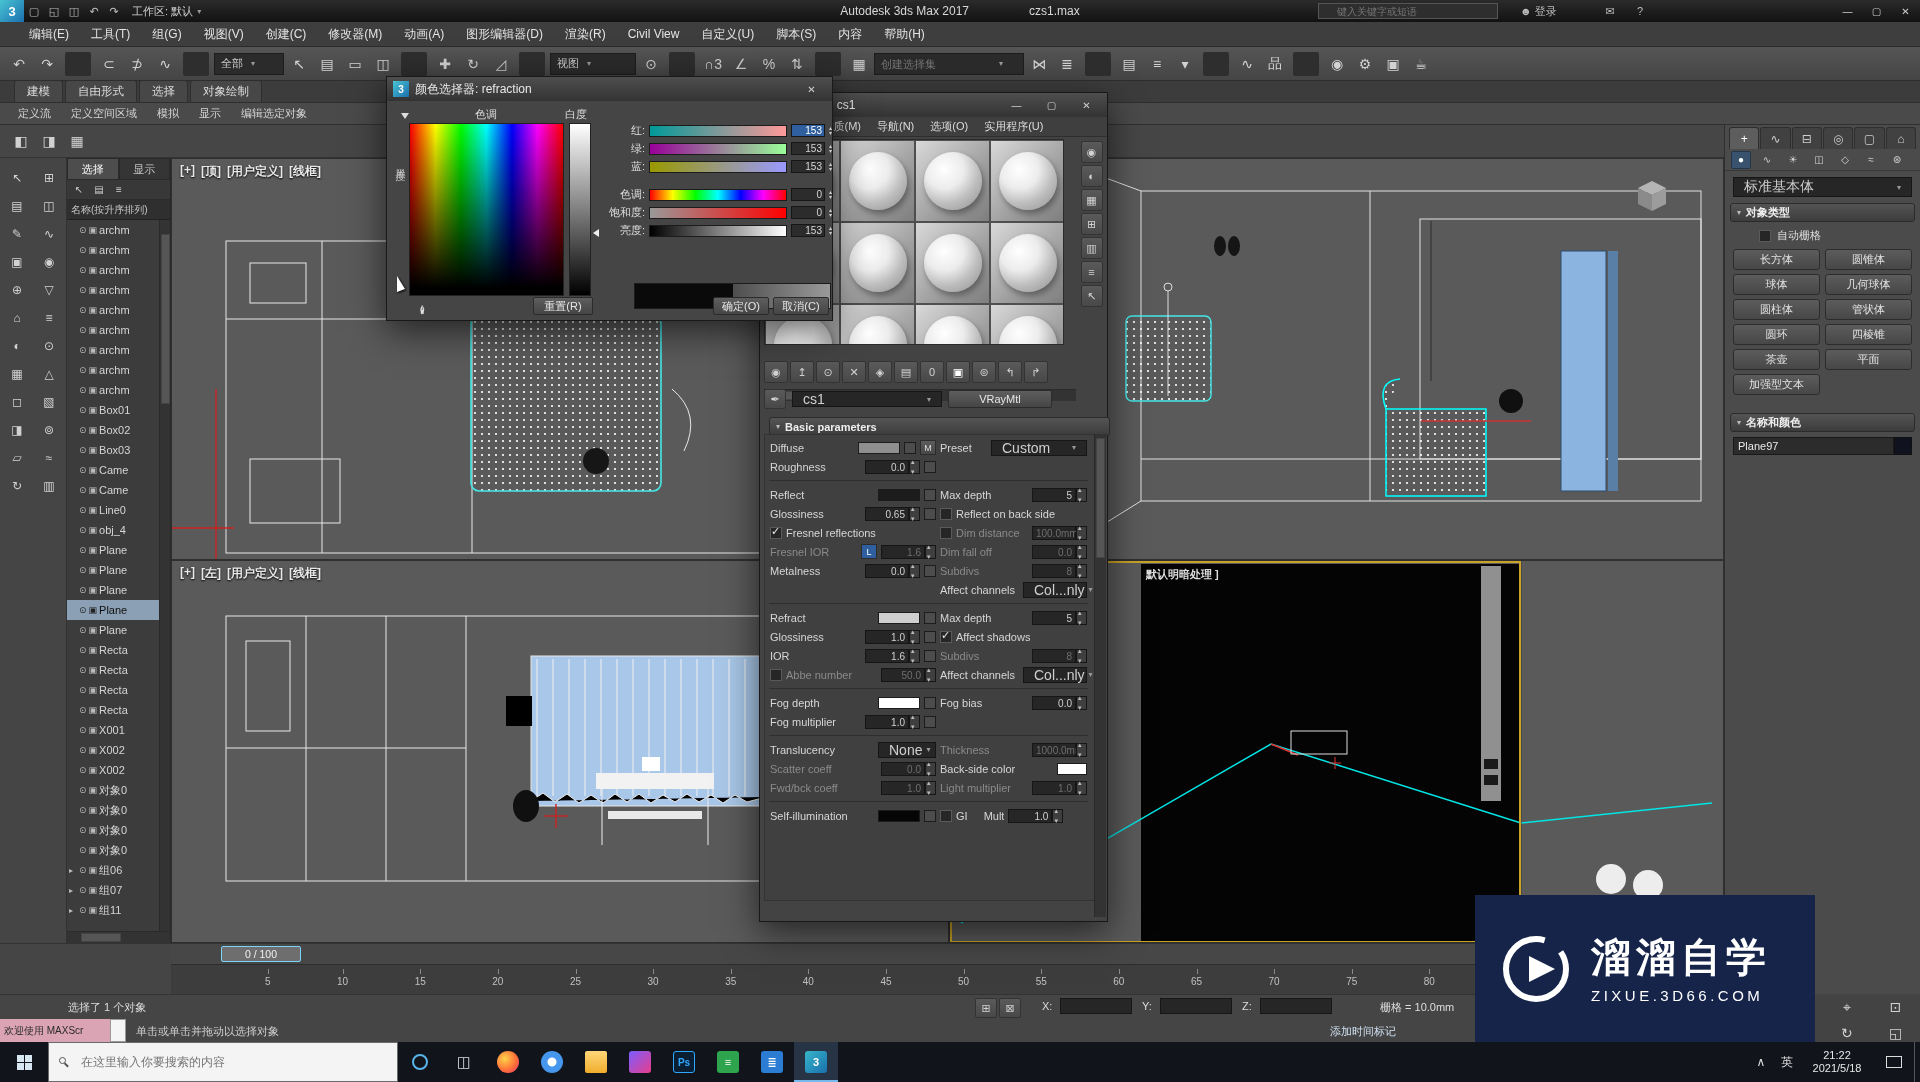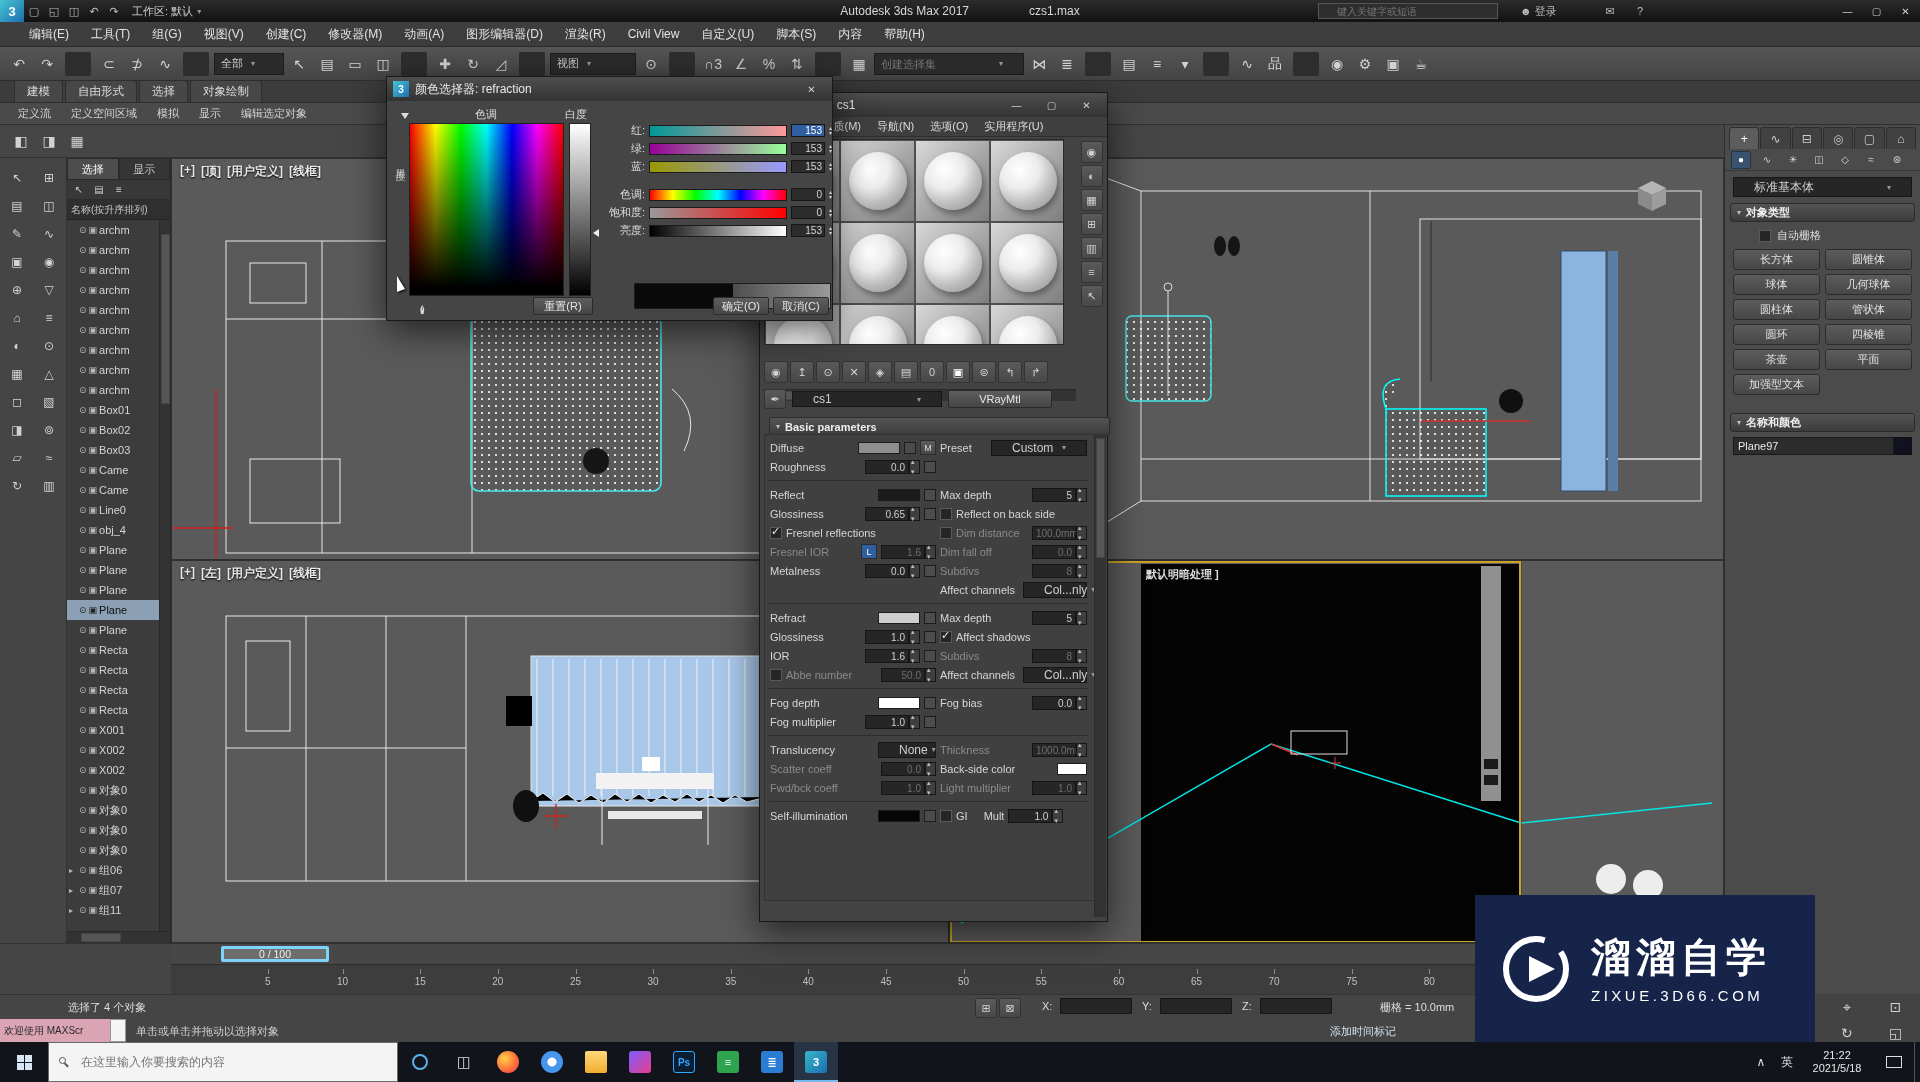--- a/index.html
+++ b/index.html
@@ -64,35 +64,35 @@
 .vplabel{position:absolute;left:8px;top:4px;display:flex;gap:6px;font-size:12px;font-weight:bold;color:#e8e8e8;text-shadow:0 1px 2px #000;z-index:5}
 .vl{cursor:default}
 .camlabel{position:absolute;left:196px;top:6px;font-size:11px;font-weight:bold;color:#ddd;z-index:5}
 
 .cmd{left:1724px;top:125px;width:196px;height:869px;background:#4b4b4b;border-left:1px solid #2f2f2f;font-size:11px;color:#ddd}
 .cptabs{display:flex;height:24px;padding:2px 4px 0;gap:1px}
 .cptab{flex:1;display:flex;align-items:center;justify-content:center;font-size:12px;color:#ccc;background:#414141;border:1px solid #2e2e2e;border-bottom:0;border-radius:3px 3px 0 0}
 .cptab.on{background:#5d5d5d;color:#fff}
 .cpsub{display:flex;height:22px;align-items:center;padding:0 6px;gap:6px;border-bottom:1px solid #383838}
 .cpsub .tbi{min-width:20px;height:18px;font-size:10px}
-.dd{height:16px;background:#262626;border:1px solid #161616;color:#cfcfcf;font-size:12px;display:flex;align-items:center;justify-content:space-between;padding:0 20px;gap:4px}
+.dd{height:16px;background:#262626;border:1px solid #161616;color:#cfcfcf;font-size:14px;display:flex;align-items:center;justify-content:space-between;padding:0 10px;gap:4px}
 .dd::after{content:"▾";font-size:8px;color:#999}
 .roll{height:19px;background:linear-gradient(#545454,#3c3c3c);border:1px solid #2b2b2b;border-radius:3px;color:#eee;font-weight:bold;font-size:11px;display:flex;align-items:center;padding:0 6px;gap:5px;margin:4px 5px 0}
 .roll::before{content:"▾";font-size:8px;color:#bbb}
 .cpgrid{display:grid;grid-template-columns:1fr 1fr;gap:4px 5px;padding:4px 8px}
 .cpbtn{height:21px;background:linear-gradient(#5c5c5c,#474747);border:1px solid #2c2c2c;border-radius:3px;color:#e2e2e2;font-size:11px;display:flex;align-items:center;justify-content:center;white-space:nowrap}
 .chk{width:12px;height:12px;background:#262626;border:1px solid #5a5a5a;position:relative;flex:none}
 .chk.on::before{content:"✓";position:absolute;left:0;top:-3px;font-size:11px;color:#ebebeb}
 .namerow{display:flex;align-items:center;gap:0;padding:5px 8px}
 .namein{flex:1;height:18px;background:#2c2c2c;border:1px solid #191919;color:#e8e8e8;font-size:11px;padding:0 4px}
 .cswatch{width:18px;height:18px;border:1px solid #111}
 .navclu{left:1724px;top:994px;width:196px;height:48px;background:#434343;border-left:1px solid #2f2f2f;display:grid;grid-template-columns:repeat(4,1fr);align-items:center;justify-items:center}
 
 .sliderrow{left:171px;top:943px;width:1553px;height:21px;background:#474747;border-top:1px solid #333;position:absolute}
-.bubble{position:absolute;left:50px;top:2px;width:108px;height:16px;background:#6e6e6e;border:3px solid #7dd3fc;border-radius:2px;color:#f0f0f0;font-size:10.5px;display:flex;align-items:center;justify-content:center}
+.bubble{position:absolute;left:50px;top:2px;width:80px;height:16px;background:#6e6e6e;border:1px solid #7dd3fc;border-radius:2px;color:#f0f0f0;font-size:10.5px;display:flex;align-items:center;justify-content:center}
 .ruler{left:171px;top:964px;width:1553px;height:30px;background:#3d3d3d;border-top:1px solid #2d2d2d;position:absolute}
 .ticks{position:absolute;left:94px;right:289px;top:11px;display:flex;justify-content:space-between}
 .tick{position:relative;font-size:10px;color:#c0c0c0}
 .tick::before{content:"";position:absolute;left:50%;top:-7px;width:1px;height:5px;background:#8a8a8a}
 .statusbar{left:0;top:994px;width:1724px;height:48px;background:#454545;border-top:1px solid #333;position:absolute;font-size:11px;color:#ddd}
 .xin{width:72px;height:16px;background:#262626;border:1px solid #161616;color:#ddd;font-size:10px;padding:0 3px}
 .listener{position:absolute;left:0;top:24px;width:110px;height:23px;background:#dba4b4;color:#2a2a2a;font-size:10px;line-height:23px;padding-left:4px;overflow:hidden;white-space:nowrap}
 .listener2{position:absolute;left:110px;top:24px;width:16px;height:23px;background:#f5f5f5;border:1px solid #999}
 .playclu{position:absolute;right:6px;top:2px;display:grid;grid-template-columns:repeat(5,26px);gap:2px}
 .playclu .tbi{min-width:24px;height:20px;font-size:10px;background:linear-gradient(#5a5a5a,#484848);border-color:#333}
@@ -680,21 +680,21 @@
         <span class="tick">55</span>
         <span class="tick">60</span>
         <span class="tick">65</span>
         <span class="tick">70</span>
         <span class="tick">75</span>
         <span class="tick">80</span>
       </div>
   </div>
 
   <div class="statusbar">
-    <span class="abs" style="left:68px;top:5px">选择了 4 个对象</span>
+    <span class="abs" style="left:68px;top:5px">选择了 1 个对象</span>
     <div class="abs" style="left:975px;top:3px;display:flex;gap:2px">
         <span class="tbi sm">⊞</span>
         <span class="tbi sm">⊠</span>
       </div>
     <span class="abs" style="left:1042px;top:5px">X:</span>
     <input class="abs xin" style="left: 1060px; top: 3px;">
     <span class="abs" style="left:1142px;top:5px">Y:</span>
     <input class="abs xin" style="left: 1160px; top: 3px;">
     <span class="abs" style="left:1242px;top:5px">Z:</span>
     <input class="abs xin" style="left: 1260px; top: 3px;">

